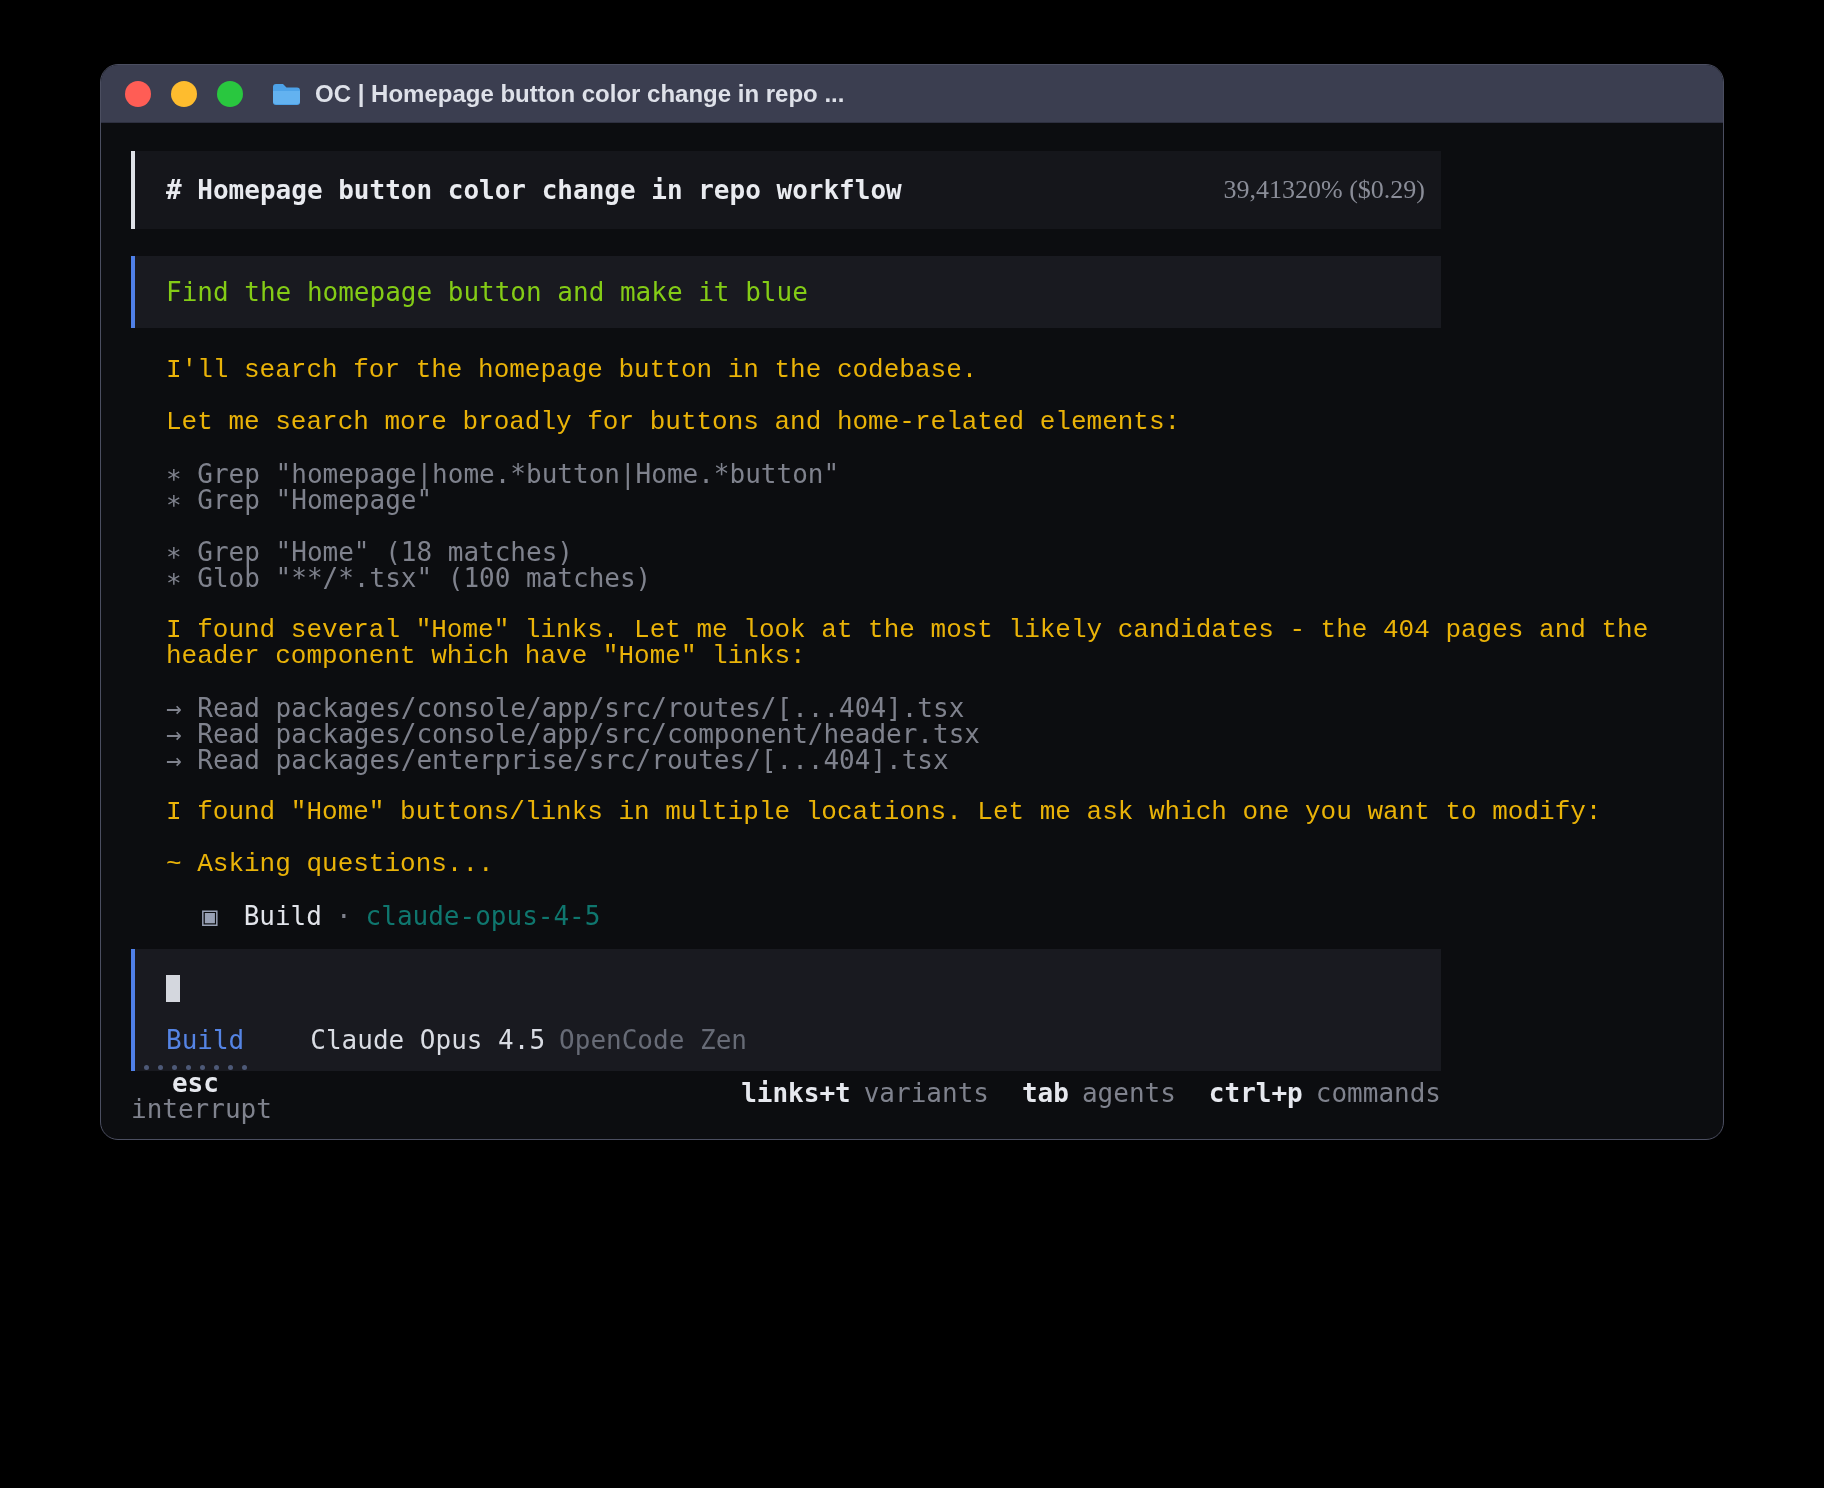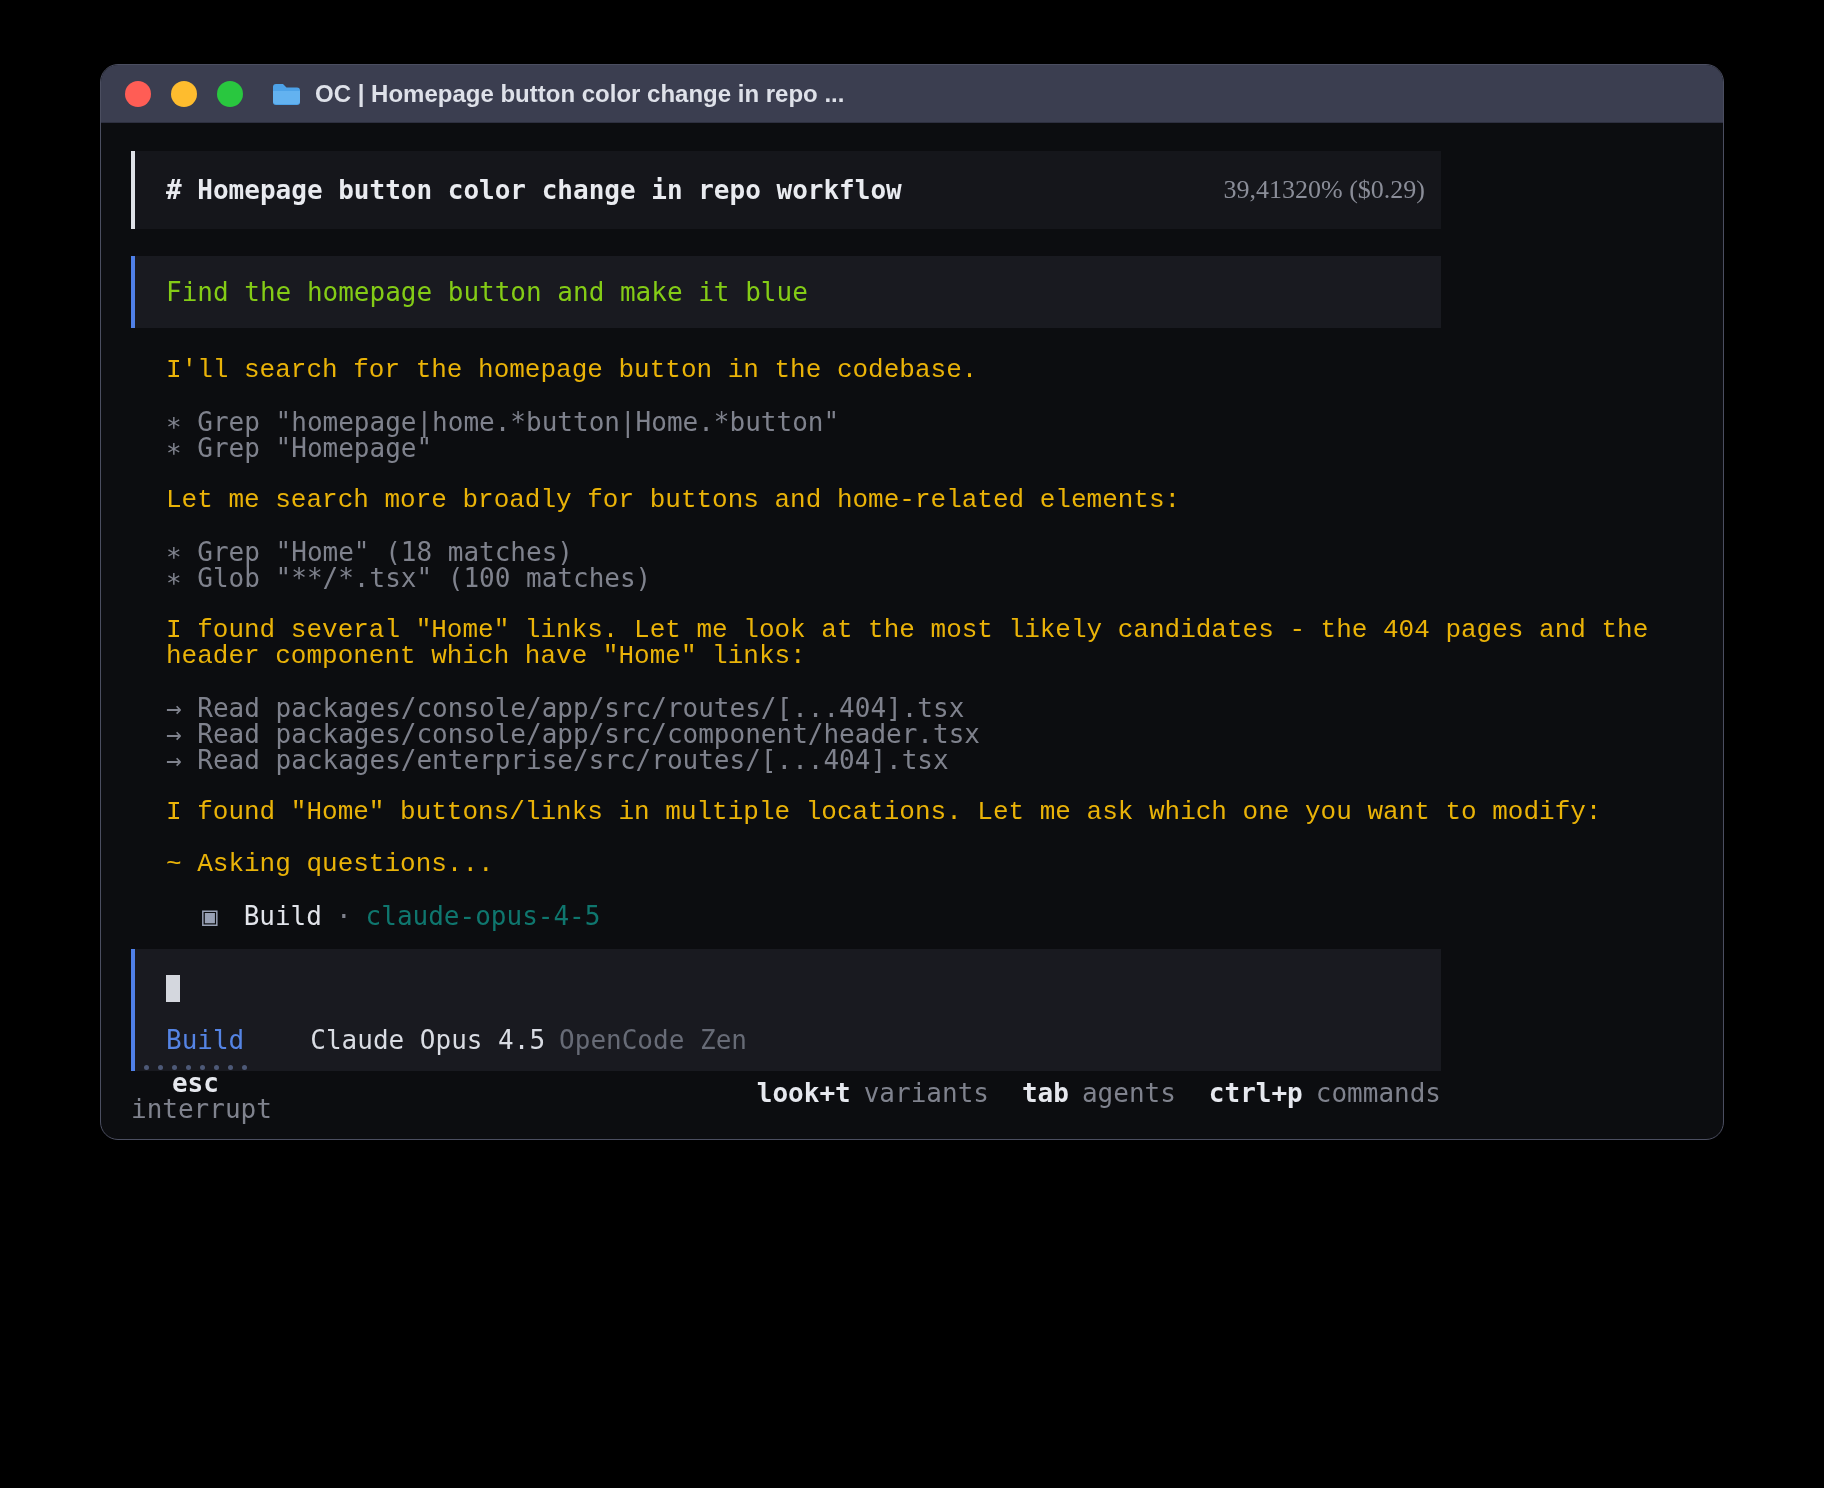--- a/index.html
+++ b/index.html
@@ -140,26 +140,26 @@
       <span>Find the homepage button and make it blue</span>
     </div>
 
     <div class="transcript">
 
       <div class="tb">
         <div class="ln t-text">I'll search for the homepage button in the codebase.</div>
       </div>
 
       <div class="tb">
+        <div class="ln t-text">Let me search more broadly for buttons and home-related elements:</div>
+      </div>
+
+      <div class="tb">
         <div class="ln t-dim">∗ Grep "homepage|home.*button|Home.*button"</div>
         <div class="ln t-dim">∗ Grep "Homepage"</div>
-      </div>
-
-      <div class="tb">
-        <div class="ln t-text">Let me search more broadly for buttons and home-related elements:</div>
       </div>
 
       <div class="tb">
         <div class="ln t-dim">∗ Grep "Home" (18 matches)</div>
         <div class="ln t-dim">∗ Glob "**/*.tsx" (100 matches)</div>
       </div>
 
       <div class="tb">
         <div class="ln t-text">I found several "Home" links. Let me look at the most likely candidates - the 404 pages and the</div>
         <div class="ln t-text">header component which have "Home" links:</div>
@@ -207,21 +207,21 @@
             <i></i>
             <i></i>
             <i></i>
             <i></i>
         </span>
         <span class="key">esc</span>
         <span class="klabel">interrupt</span>
       </div>
       <div class="sright">
         <span class="pair">
-          <span class="key">look+t</span>
+          <span class="key">links+t</span>
           <span class="klabel">variants</span>
         </span>
         <span class="pair">
           <span class="key">tab</span>
           <span class="klabel">agents</span>
         </span>
         <span class="pair">
           <span class="key">ctrl+p</span>
           <span class="klabel">commands</span>
         </span>

